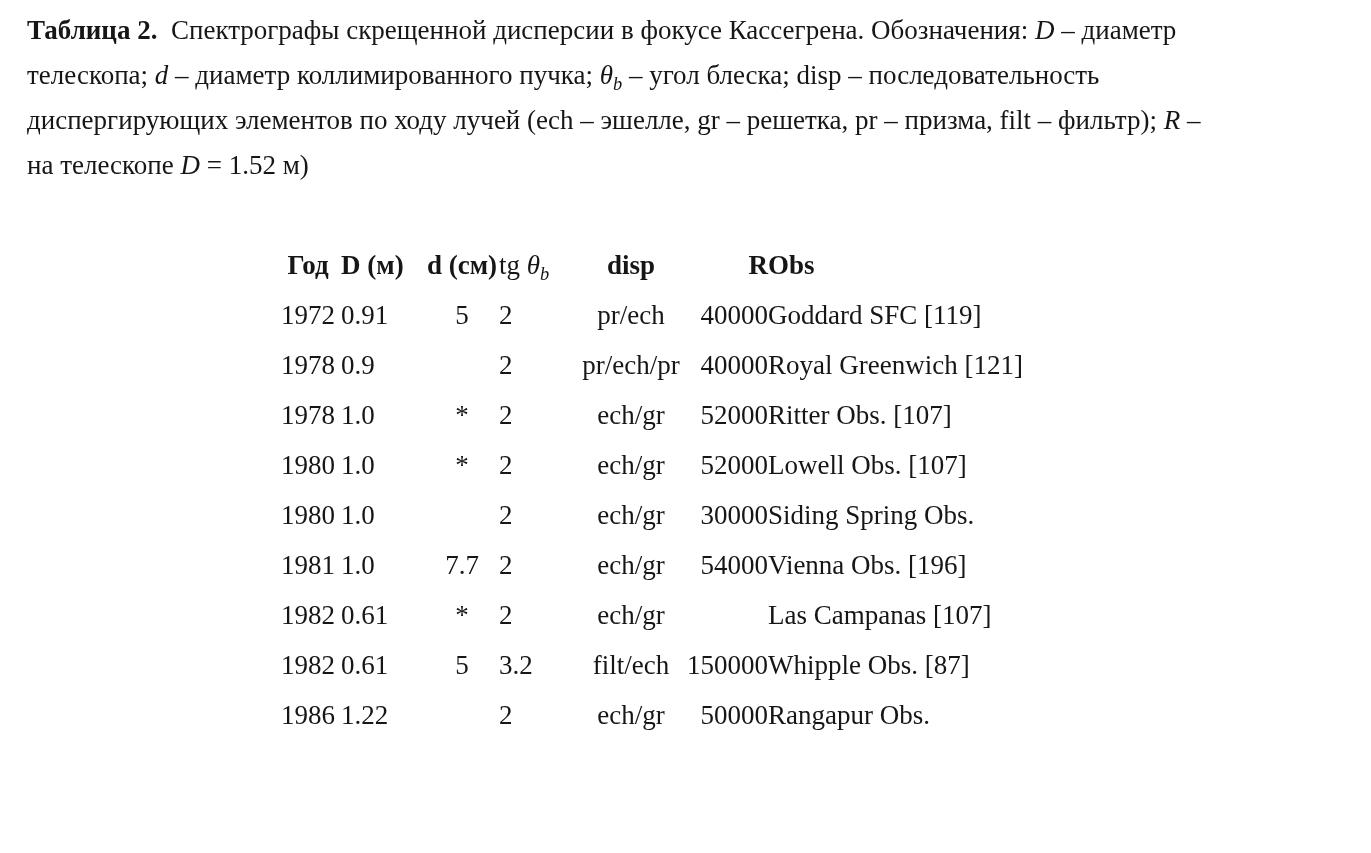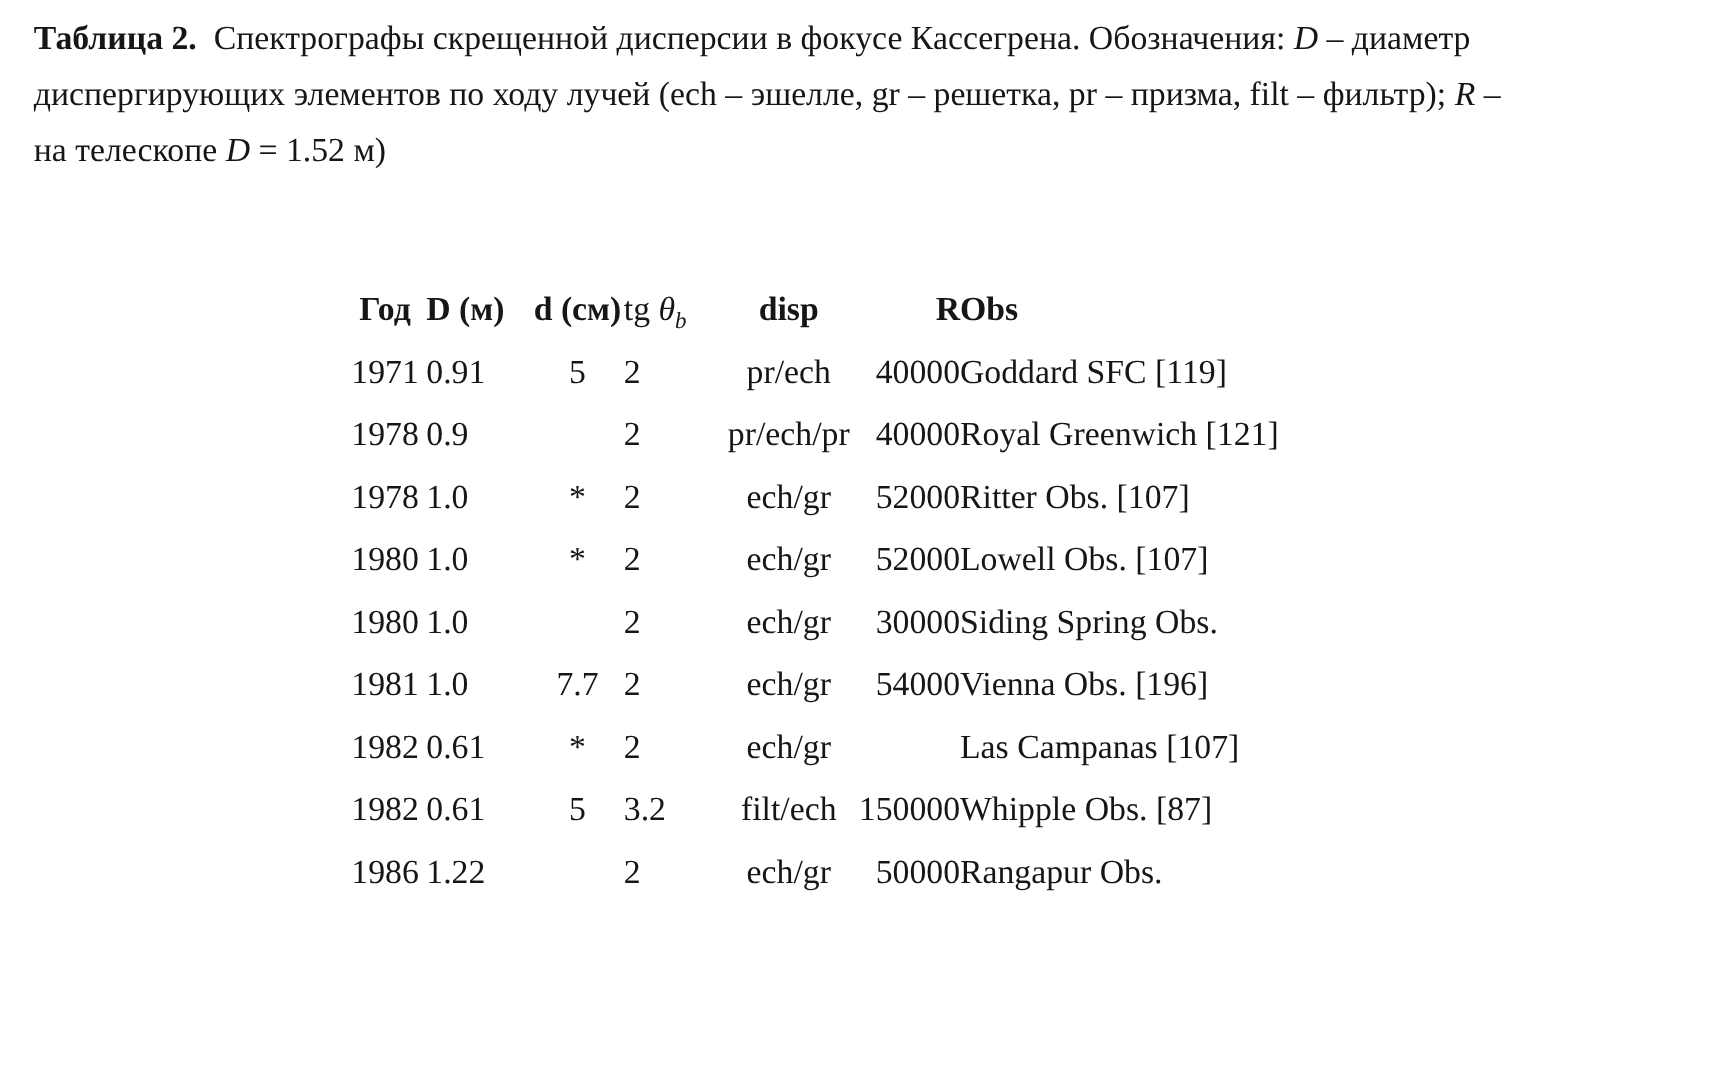--- a/index.html
+++ b/index.html
@@ -28,21 +28,21 @@
     line-height: 45px;
     white-space: pre;
   }
   .seg { white-space: pre; }
   .seg.b { font-weight: bold; }
   .seg.i { font-style: italic; }
   .seg.sub { vertical-align: sub; font-size: 68%; line-height: 0; }
   table.data-table {
     position: absolute;
     left: 275px;
-    top: 222px;
+    top: 240px;
     border-collapse: collapse;
     table-layout: fixed;
     font-size: 27px;
   }
   .data-table th, .data-table td {
     padding: 0;
     height: 50px;
     vertical-align: middle;
     font-weight: normal;
     white-space: pre;
@@ -54,38 +54,39 @@
   .c4 { width: 112px; text-align: center; }
   .c5 { width: 80px;  text-align: right; }
   .c6 { width: 500px; text-align: left; padding-left: 46px; }
 </style>
 </head>
 <body>
 
 <div class="page">
   <div class="caption" id="caption">
       <div class="cap-line"><span class="seg b">Таблица 2.</span><span class="seg">  Спектрографы скрещенной дисперсии в фокусе Кассегрена. Обозначения: </span><span class="seg i">D</span><span class="seg"> – диаметр</span></div>
+      <div class="cap-line"><span class="seg">телескопа; </span><span class="seg i">d</span><span class="seg"> – диаметр коллимированного пучка; </span><span class="seg i">θ</span><span class="seg i sub">b</span><span class="seg"> – угол блеска; disp – последовательность</span></div>
       <div class="cap-line"><span class="seg">диспергирующих элементов по ходу лучей (ech – эшелле, gr – решетка, pr – призма, filt – фильтр); </span><span class="seg i">R</span><span class="seg"> –</span></div>
       <div class="cap-line"><span class="seg">на телескопе </span><span class="seg i">D</span><span class="seg"> = 1.52 м)</span></div>
     </div>
   <table class="data-table">
     <thead id="thead">
         <tr>
           <th class="c0"><span class="seg b">Год</span></th>
           <th class="c1"><span class="seg b">D (м)</span></th>
           <th class="c2"><span class="seg b">d (см)</span></th>
           <th class="c3"><span class="seg">tg </span><span class="seg i">θ</span><span class="seg i sub">b</span></th>
           <th class="c4"><span class="seg b">disp</span></th>
           <th class="c5"><span class="seg b">R</span></th>
           <th class="c6"><span class="seg b">Obs</span></th>
         </tr>
       </thead>
     <tbody id="tbody">
         <tr>
-          <td class="c0">1971</td>
+          <td class="c0">1972</td>
           <td class="c1">0.91</td>
           <td class="c2">5</td>
           <td class="c3">2</td>
           <td class="c4">pr/ech</td>
           <td class="c5">40000</td>
           <td class="c6">Goddard SFC [119]</td>
         </tr>
         <tr>
           <td class="c0">1978</td>
           <td class="c1">0.9</td>

